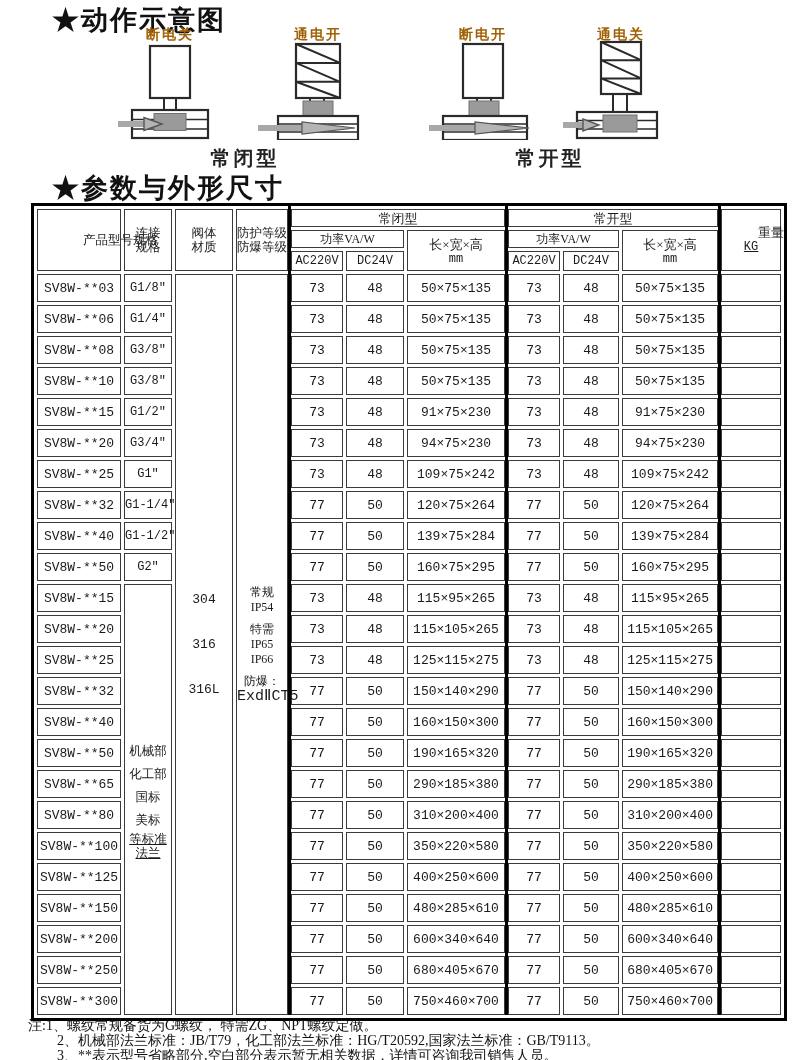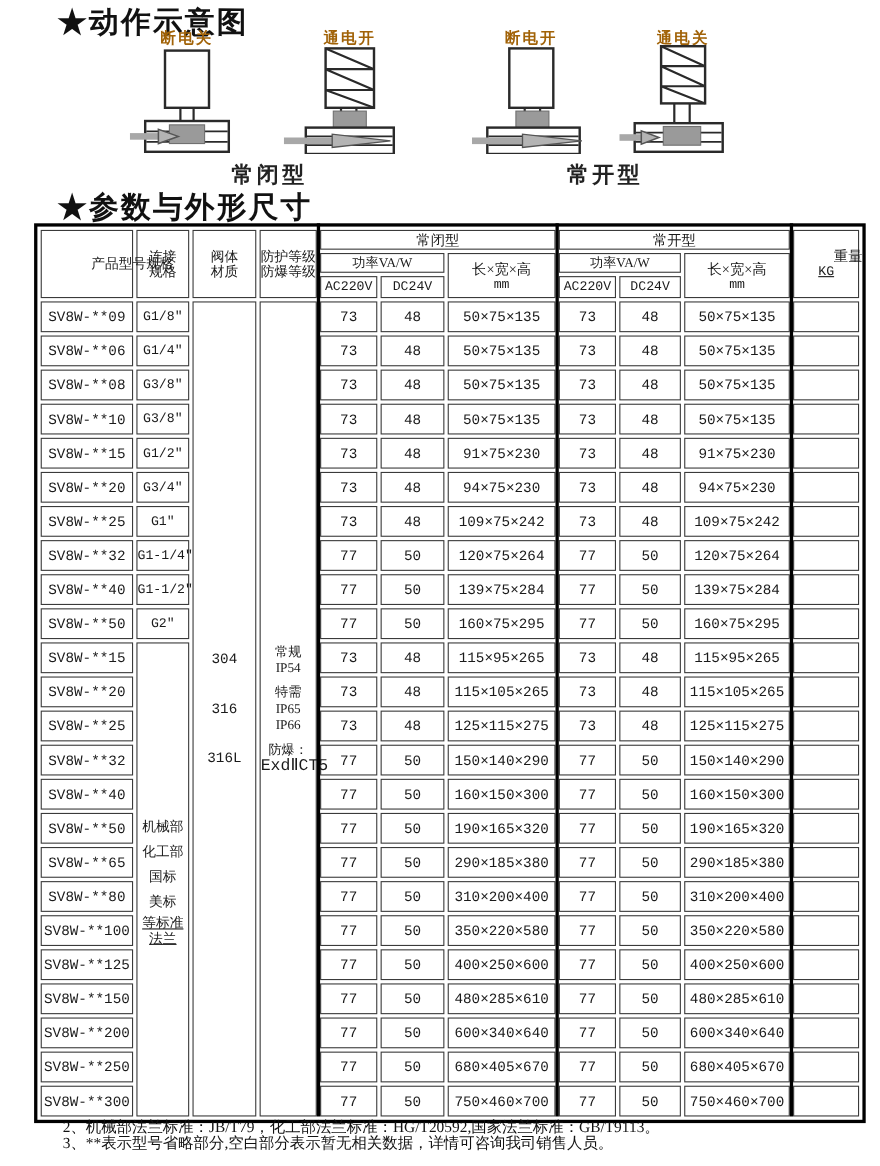--- a/index.html
+++ b/index.html
@@ -159,21 +159,21 @@
       </tr>
       <tr class="hrow3">
         <td class="hd mono small">AC220V</td>
         <td class="hd mono small">DC24V</td>
         <td class="hd mono small">AC220V</td>
         <td class="hd mono small">DC24V</td>
       </tr>
     </tbody>
     <tbody class="rows">
         <tr>
-          <td class="mono">SV8W-**09</td>
+          <td class="mono">SV8W-**03</td>
           <td class="mono small">G1/8″</td>
           <td class="mat" rowspan="24">
             <div>304</div>
             <div>316</div>
             <div>316L</div>
           </td>
           <td class="prot" rowspan="24">
             <div class="pg">
               <div>常规</div>
               <div>IP54</div>
@@ -444,15 +444,16 @@
           <td></td>
         </tr>
       </tbody>
   </table>
   <div class="vline" style="left:257px;height:812px;"></div>
   <div class="vline" style="left:474px;height:812px;"></div>
   <div class="vline" style="left:687px;height:812px;"></div>
 </div>
 
 <div class="notes">
+  <div class="n">注:1、螺纹常规备货为G螺纹， 特需ZG、NPT螺纹定做。</div>
   <div class="n indent">2、机械部法兰标准：JB/T79，化工部法兰标准：HG/T20592,国家法兰标准：GB/T9113。</div>
   <div class="n indent">3、**表示型号省略部分,空白部分表示暂无相关数据，详情可咨询我司销售人员。</div>
 </div>
 
 </body></html>

